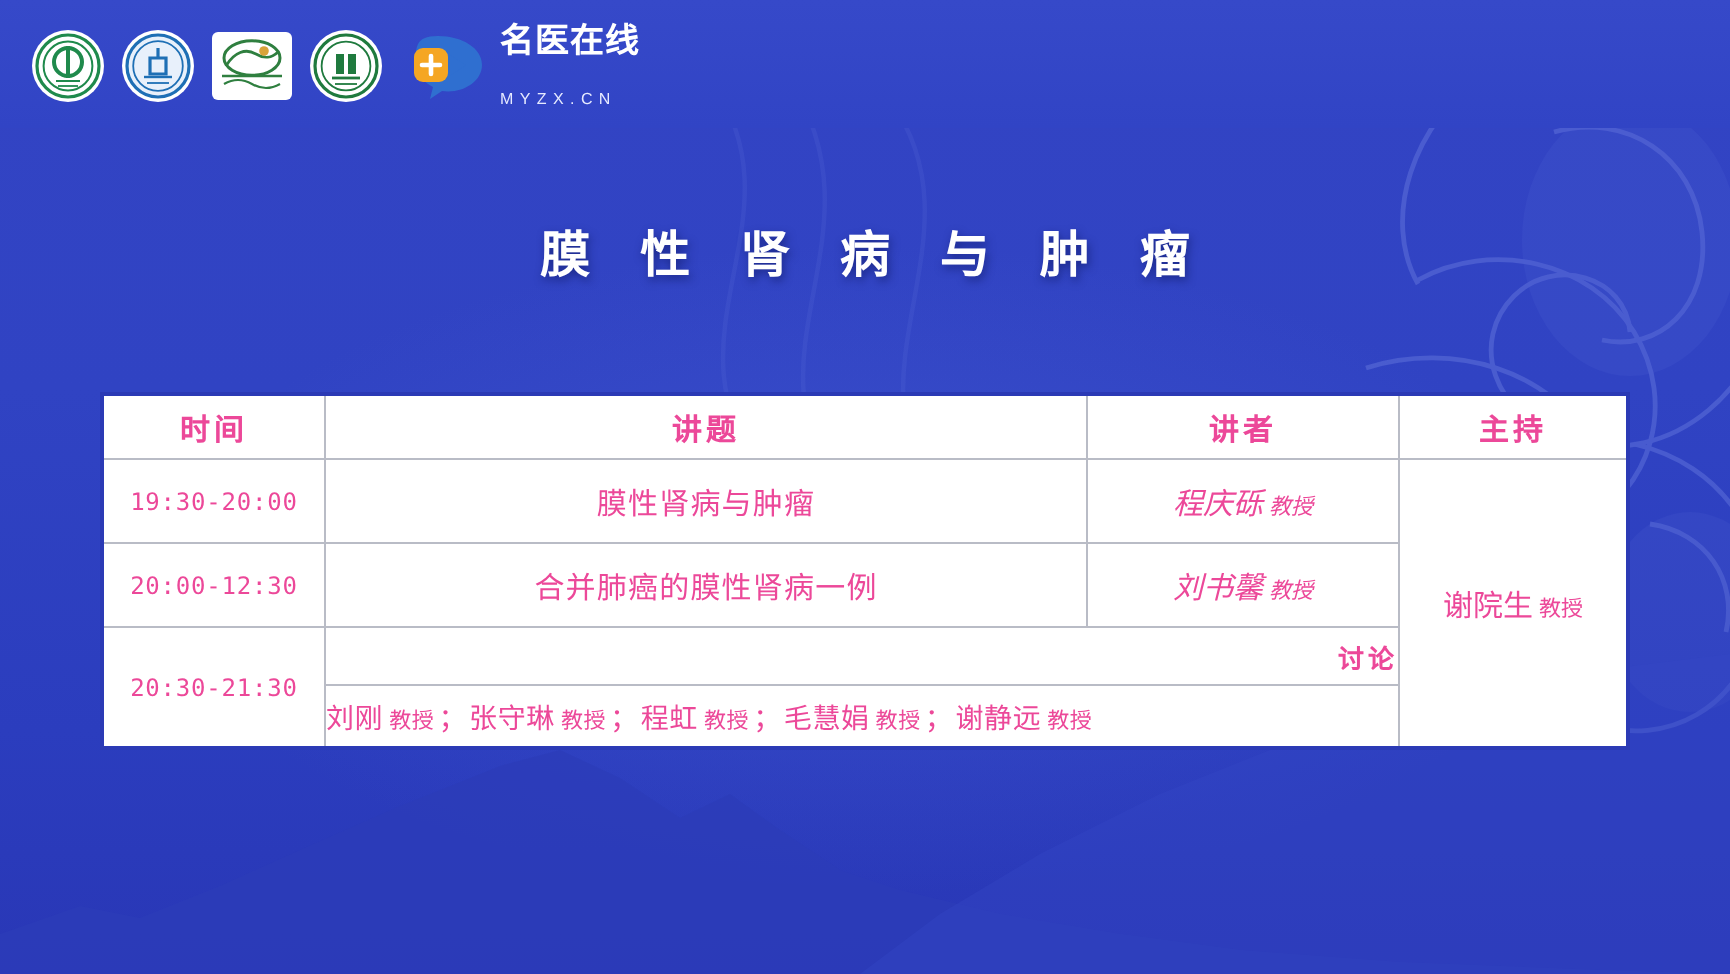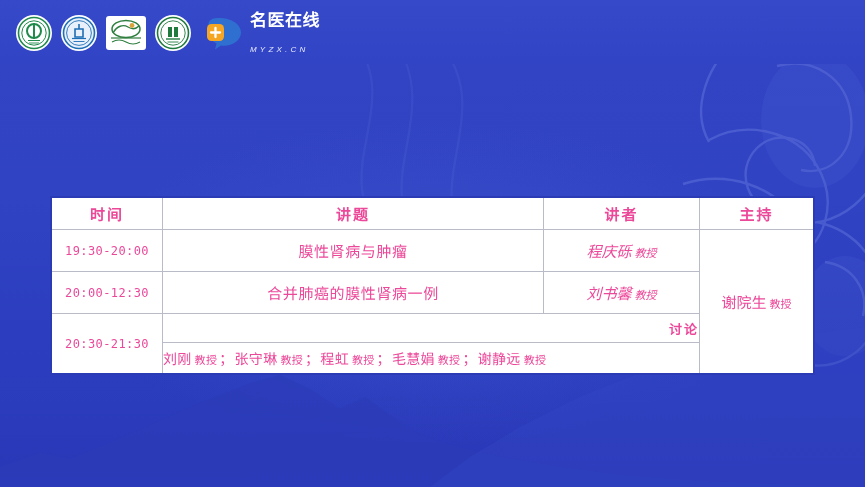--- a/index.html
+++ b/index.html
@@ -127,21 +127,20 @@
     color: #ffffff;
     letter-spacing: 0.5px;
     white-space: nowrap;
   }
   .myzx-en {
     font-size: 8px;
     color: #e6eaff;
     letter-spacing: 3.2px;
     margin-top: 17px;
     white-space: nowrap;
-    font-style: italic;
   }
 
   .brand-title {
     position: absolute;
     right: 14px;
     top: 12px;
     font-size: 27px;
     font-weight: bold;
     color: #ffffff;
     letter-spacing: 5px;
@@ -358,20 +357,21 @@
           <div class="myzx-cn">名医在线</div>
           <div class="myzx-en">MYZX.CN</div>
         </div>
       </div>
 
     </div>
 
   </div>
 
   <div class="headline">
+    <div class="line2">膜 性 肾 病 与 肿 瘤</div>
   </div>
 
   <div class="agenda-wrap">
     <table class="agenda">
       <thead>
         <tr>
           <th class="col-time">时间</th>
           <th class="col-topic">讲题</th>
           <th class="col-speaker">讲者</th>
           <th class="col-host">主持</th>

